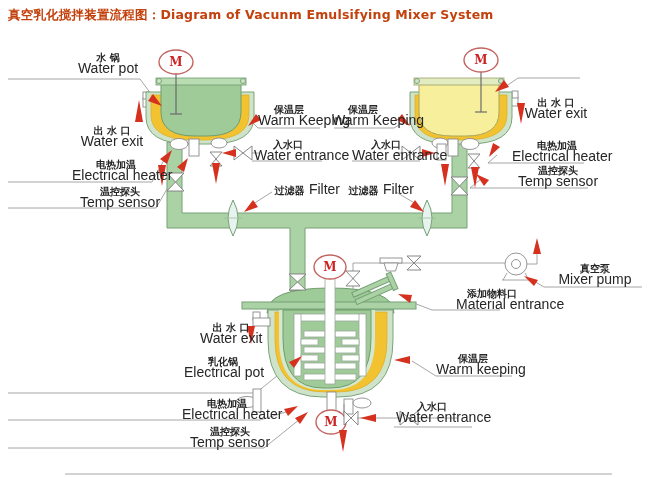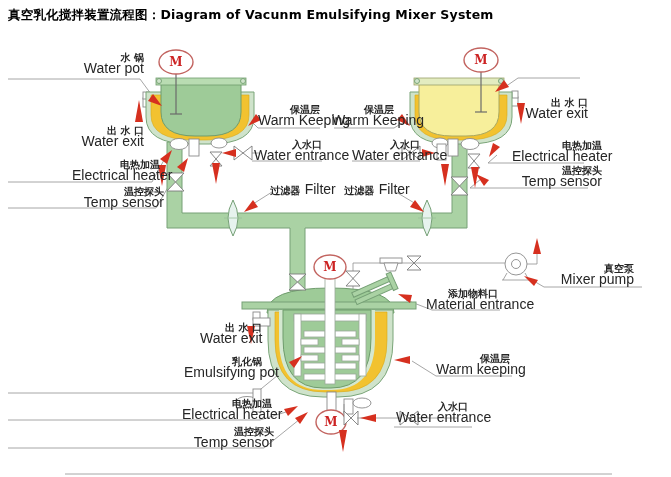--- a/index.html
+++ b/index.html
@@ -1,24 +1,24 @@
 <!DOCTYPE html>
 <html><head>
 <meta charset="utf-8">
 <style>
   html,body{margin:0;padding:0;background:#fff;}
   #stage{position:relative;width:671px;height:477px;background:#fff;overflow:hidden;
          font-family:"Liberation Sans","DejaVu Sans",sans-serif;}
   #stage svg{position:absolute;left:0;top:0;}
-  .title{position:absolute;left:8px;top:7px;font-size:12.5px;font-weight:bold;color:#000000;
+  .title{position:absolute;left:8px;top:7px;font-size:12.5px;font-weight:bold;color:#c2410c;
          letter-spacing:.2px;white-space:nowrap;font-family:"DejaVu Sans",sans-serif;}
-  .lbl{position:absolute;text-align:right;color:#262626;}
+  .lbl{position:absolute;text-align:center;color:#262626;}
   .lbl .cn{font-size:10px;font-weight:bold;line-height:11px;font-family:"DejaVu Sans",sans-serif;white-space:nowrap;}
   .lbl .en{font-size:14px;line-height:10.5px;white-space:nowrap;}
-  .lbl.row{text-align:center;}
+  .lbl.row{text-align:right;}
   .lbl.row .cn,.lbl.row .en{display:inline;}
   
   .pipe{fill:#aad2a4;stroke:#76a076;stroke-width:1;}
   .shell{fill:#cfe3cb;stroke:#7aa578;stroke-width:1;}
   .warm{fill:#f2c230;stroke:#d9a816;stroke-width:.6;}
   .potg{fill:#9ecb98;stroke:#6f9c6d;stroke-width:1;}
   .poty{fill:#f7ef9b;stroke:#a8a860;stroke-width:1;}
   .lid{fill:#b9dcb2;stroke:#6f9c6d;stroke-width:.8;}
   .lidy{fill:#e3ecc0;stroke:#9aa06a;stroke-width:.8;}
   .whitefit{fill:#fff;stroke:#8a8a8a;stroke-width:.9;}
@@ -280,26 +280,26 @@
     <div class="en">Water entrance</div>
   </div>
   <div class="lbl row" style="left:266px;top:180px;width:74px">
     <span class="cn">过滤器</span>
     <span class="en">Filter</span>
   </div>
   <div class="lbl row" style="left:340px;top:180px;width:74px">
     <span class="cn">过滤器</span>
     <span class="en">Filter</span>
   </div>
-  <div class="lbl" style="left:426px;top:288px;width:72px">
+  <div class="lbl" style="left:456px;top:288px;width:72px">
     <div class="cn">添加物料口</div>
     <div class="en">Material entrance</div>
   </div>
   <div class="lbl" style="left:556px;top:263px;width:78px">
     <div class="cn">真空泵</div>
     <div class="en">Mixer pump</div>
   </div>
   <div class="lbl" style="left:184px;top:356px;width:78px">
     <div class="cn">乳化锅</div>
-    <div class="en">Emulsifying pot</div>
+    <div class="en">Electrical pot</div>
   </div>
 
 </div>
 
 </body></html>

